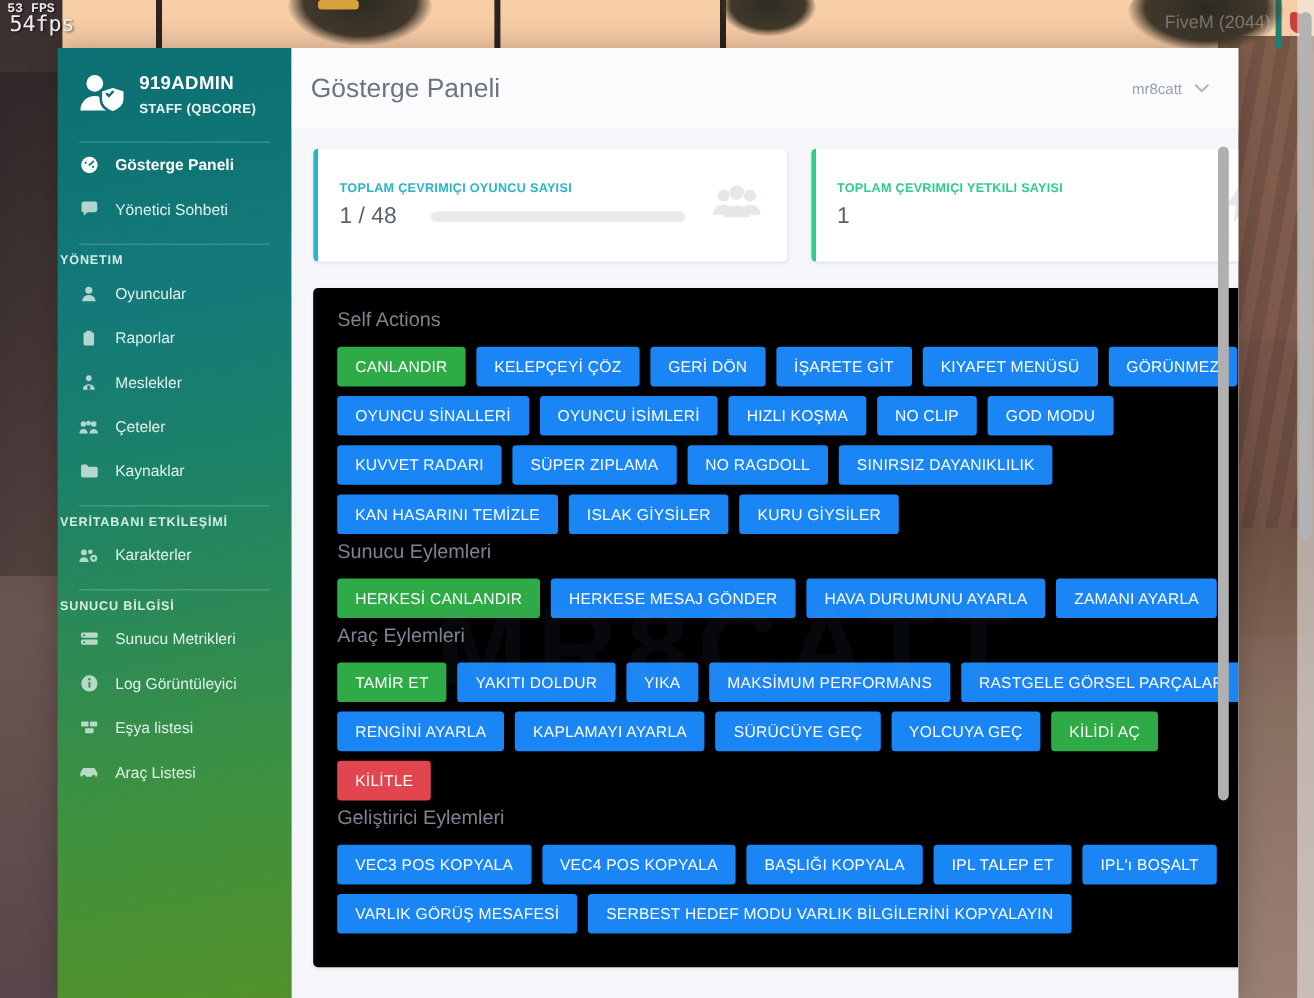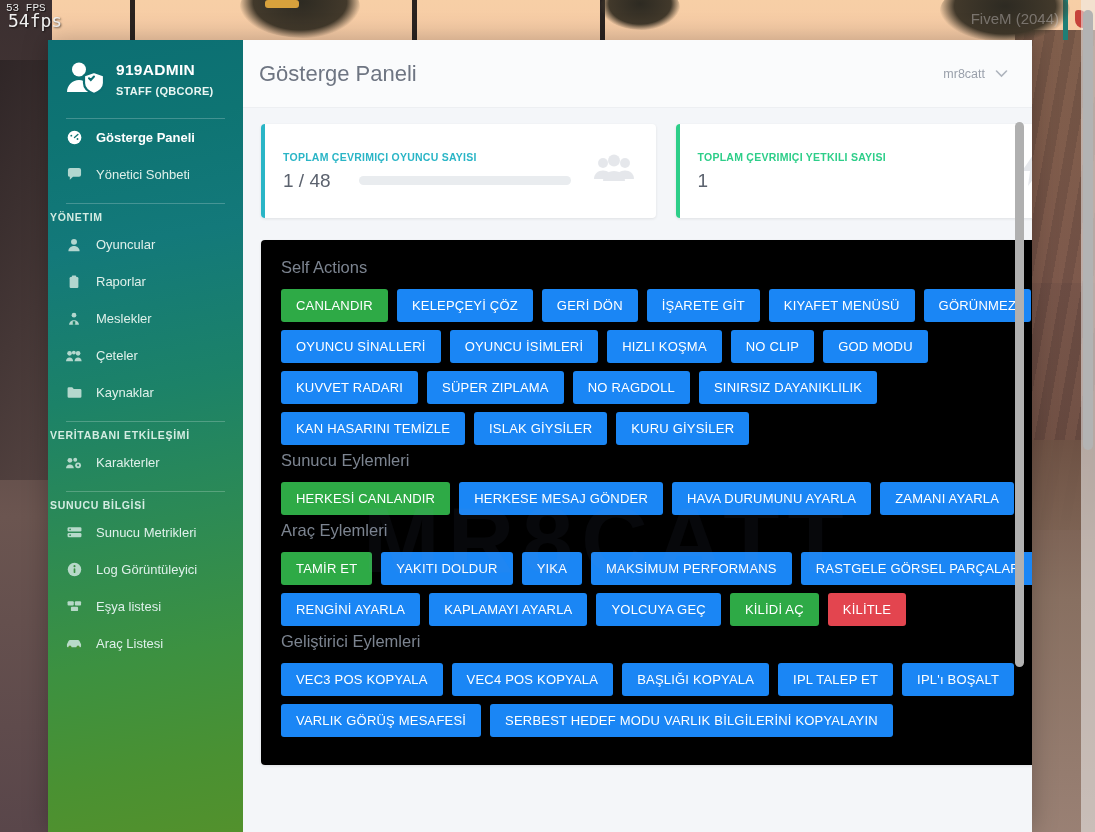--- a/index.html
+++ b/index.html
@@ -50,21 +50,21 @@
     background: radial-gradient(ellipse at 50% 40%, #2d2a22 0%, #42392b 55%, rgba(60,52,40,0) 72%);
   }
   #game-bg .sign {
     position:absolute; background:#c6413a; border-radius:3px;
   }
   #game-bg .fps {
     position: absolute; left: 6px; top: 2px;
     color: #e8e8e8; font-size: 11px; line-height: 12px;
     font-family: "Liberation Mono", monospace;
     text-shadow: 1px 1px 1px rgba(0,0,0,.7);
-    font-weight: normal;
+    font-weight: bold;
   }
   #game-bg .fps2 {
     position: absolute; left: 8px; top: 10px;
     color: #f0f0f0; font-size: 18px;
     font-family: "DejaVu Sans Mono", monospace;
     text-shadow: 1px 1px 2px rgba(0,0,0,.6);
   }
   #game-bg .fivem {
     position: absolute; right: 36px; top: 10px;
     color: rgba(200,195,195,.45); font-size: 15px;
@@ -488,20 +488,21 @@
 
           <div class="sec-title">Araç Eylemleri</div>
           <div class="btn-wrap">
             <button class="abtn green">TAMİR ET</button>
             <button class="abtn blue">YAKITI DOLDUR</button>
             <button class="abtn blue">YIKA</button>
             <button class="abtn blue">MAKSİMUM PERFORMANS</button>
             <button class="abtn blue">RASTGELE GÖRSEL PARÇALAR</button>
             <button class="abtn blue">RENGİNİ AYARLA</button>
             <button class="abtn blue">KAPLAMAYI AYARLA</button>
+            <button class="abtn blue">SÜRÜCÜYE GEÇ</button>
             <button class="abtn blue">YOLCUYA GEÇ</button>
             <button class="abtn green">KİLİDİ AÇ</button>
             <button class="abtn red">KİLİTLE</button>
           </div>
 
           <div class="sec-title">Geliştirici Eylemleri</div>
           <div class="btn-wrap">
             <button class="abtn blue">VEC3 POS KOPYALA</button>
             <button class="abtn blue">VEC4 POS KOPYALA</button>
             <button class="abtn blue">BAŞLIĞI KOPYALA</button>

